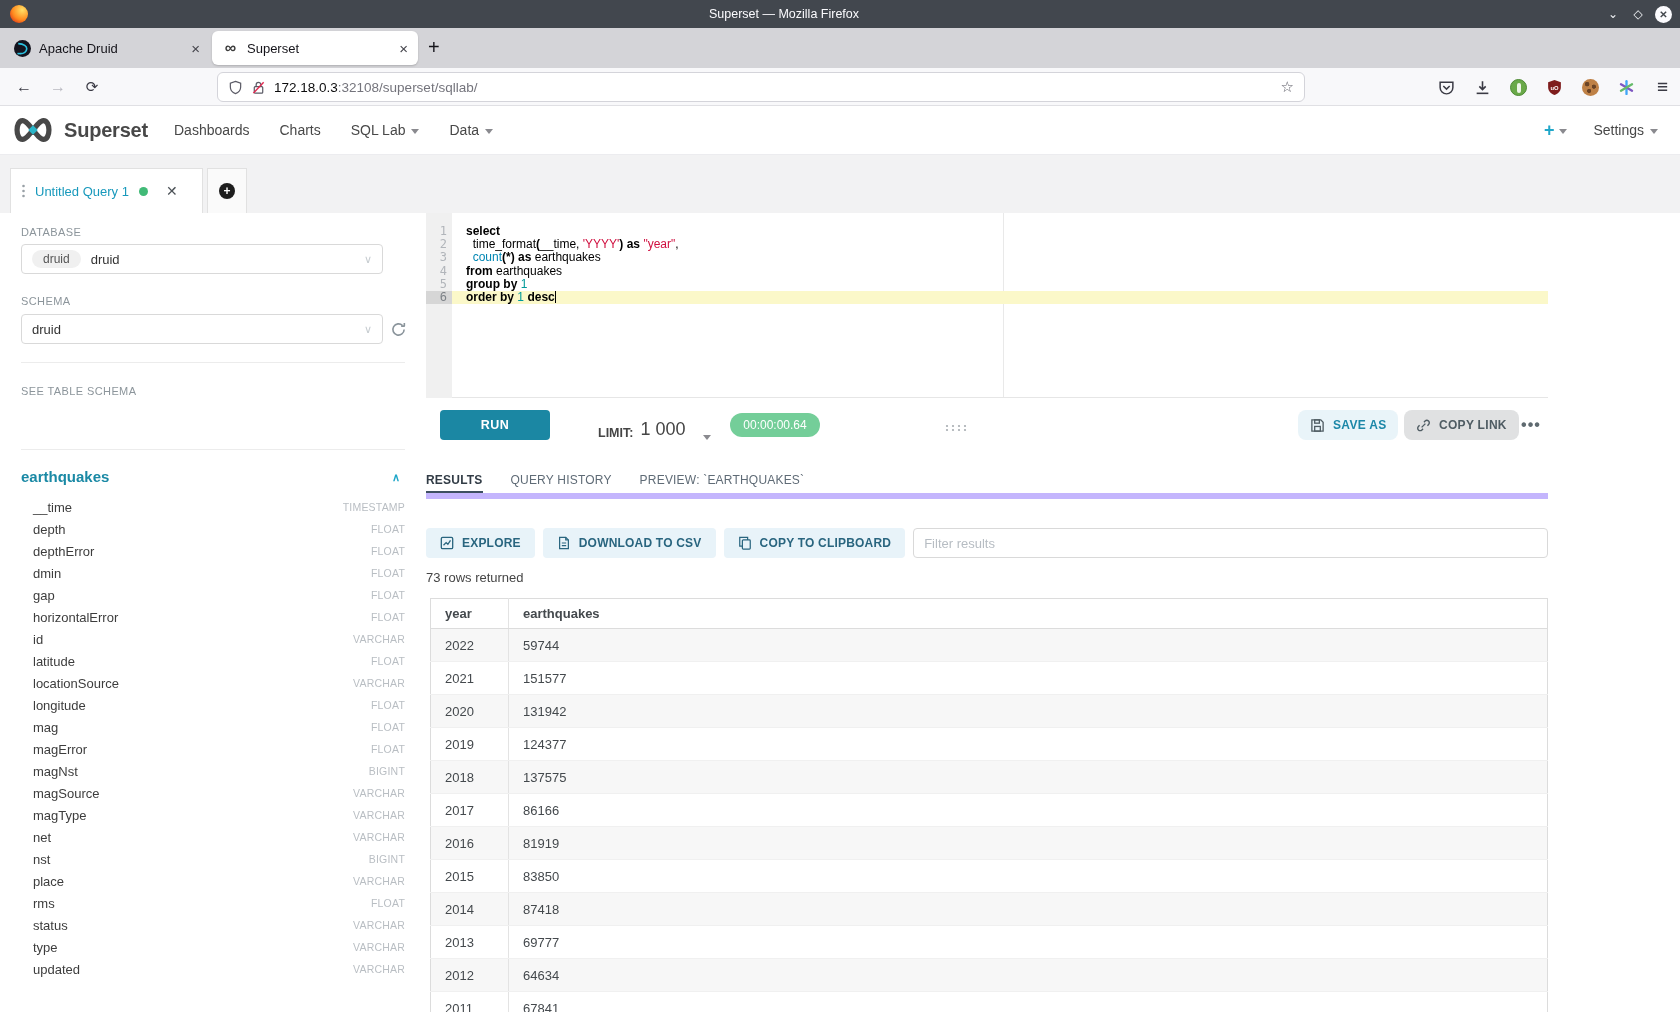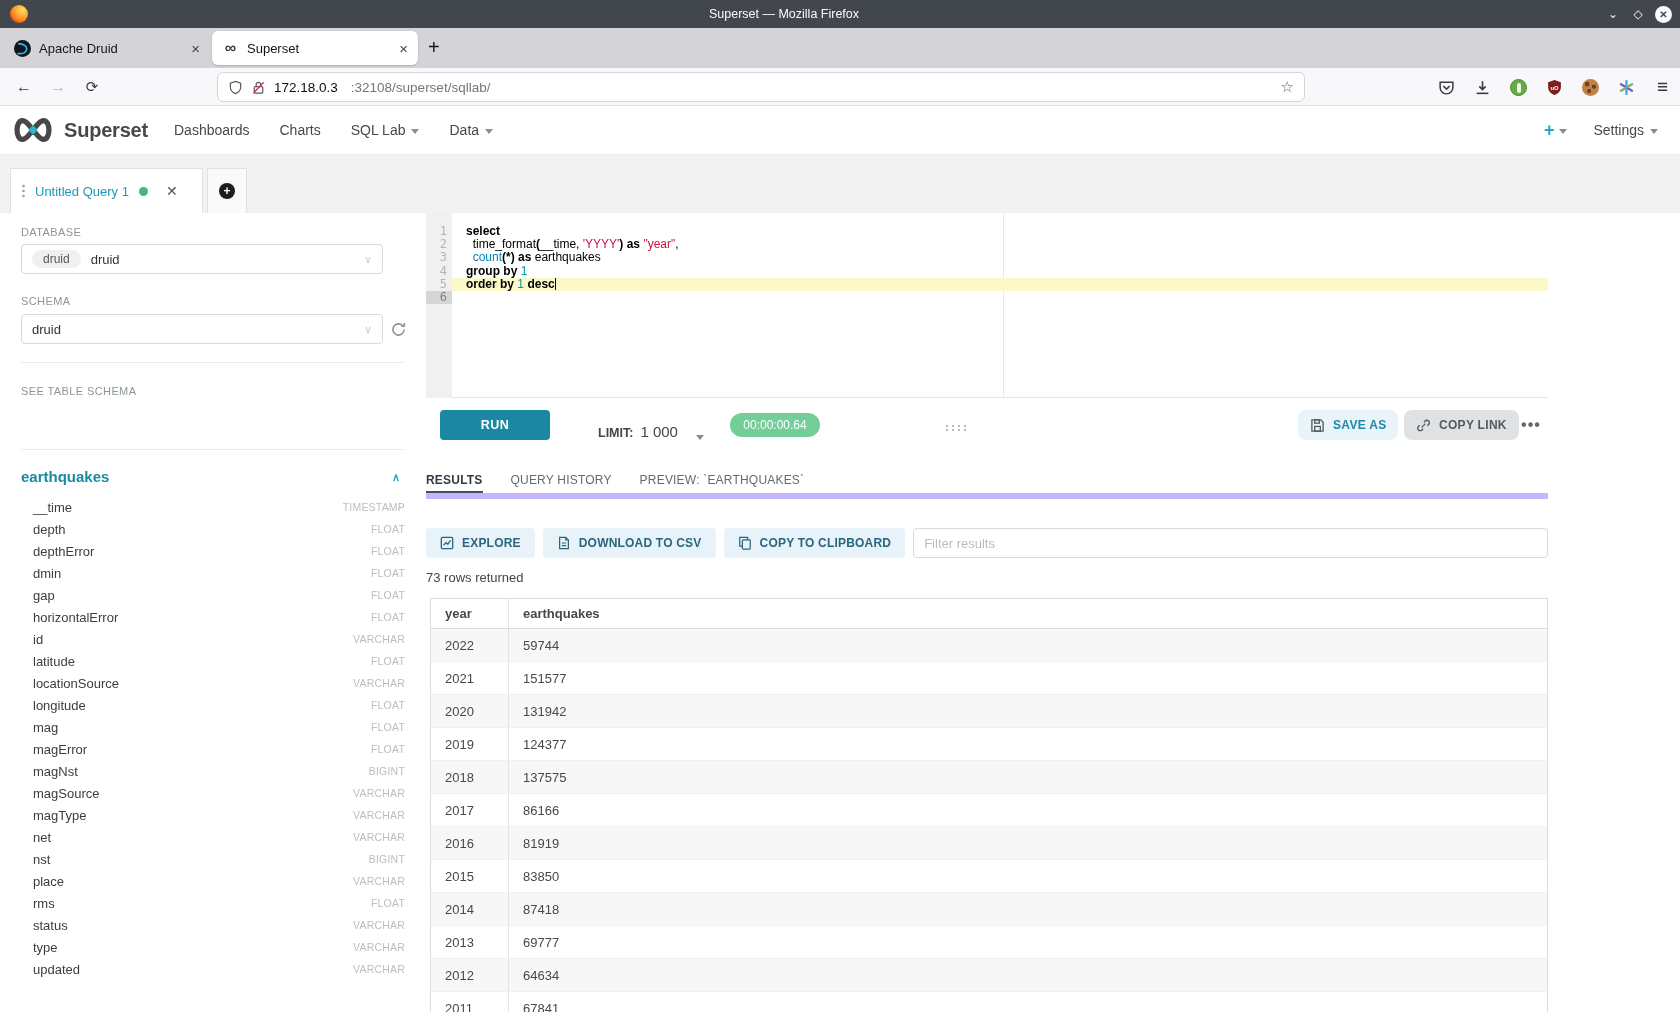--- a/index.html
+++ b/index.html
@@ -27,21 +27,21 @@
   .btab-close { color:#45454c; font-size:15px; margin-left:6px; cursor:default; }
   .newtab { position:absolute; left:428px; top:8px; font-size:20px; color:#15141a; font-weight:300; cursor:default; }
 
   
   .navtoolbar { position:absolute; left:0; top:68px; width:1680px; height:38px; background:#f8f8fa; border-bottom:1px solid #e0e0e4; }
   .nav-ic { position:absolute; top:0; height:38px; display:flex; align-items:center; justify-content:center; width:24px; font-size:16px; color:#3a3a44; }
   .urlbar { position:absolute; left:217px; top:4px; width:1088px; height:30px; background:#fff; border:1px solid #d4d4da; border-radius:6px;
     display:flex; align-items:center; padding:0 10px; }
   .url-ic { margin-right:8px; display:flex; align-items:center; }
   .url-host { font-size:13.5px; color:#0c0c0d; }
-  .url-rest { font-size:13.5px; color:#74747c; flex:1;padding-left:13px; }
+  .url-rest { font-size:13.5px; color:#74747c; flex:1; }
   .url-star { font-size:15px; color:#5b5b66; }
   .ext-icons { position:absolute; right:8px; top:0; height:38px; display:flex; align-items:center; gap:17px; }
   .ext { width:19px; height:19px; display:flex; align-items:center; justify-content:center; }
   .ext-green { width:17px; height:17px; border-radius:50%; background:#6aa949; border:1px solid #4e8a34; position:relative; }
   .ext-green::after { content:""; position:absolute; left:6px; top:3px; width:4px; height:10px; background:#eef5e8; border-radius:2px; }
   .ext-cookie { width:17px; height:17px; border-radius:50%;
     background:radial-gradient(circle at 30% 30%, #6b4426 2px, transparent 2.6px),
                radial-gradient(circle at 70% 45%, #6b4426 1.8px, transparent 2.4px),
                radial-gradient(circle at 42% 70%, #6b4426 1.8px, transparent 2.4px), #bf8146; }
   .ext-menu { font-size:19px; color:#3a3a44; }
@@ -101,21 +101,21 @@
   .seg-str { color:#d01040; }
   .seg-num { color:#009999; }
   .cursor { display:inline-block; width:1.5px; height:12px; background:#000; vertical-align:-2px; }
 
   
   .run-row { position:absolute; left:0; top:398px; width:1680px; height:50px; background:#fff; }
   .run-btn { position:absolute; left:440px; top:12px; width:110px; height:30px; background:#1b87a3; border:none; border-radius:4px;
     color:#fff; font-weight:bold; font-size:12.5px; letter-spacing:.5px; font-family:inherit; }
   .limit-wrap { position:absolute; left:598px; top:12px; height:30px; display:flex; align-items:flex-end; gap:7px; }
   .limit-label { font-size:12.5px; color:#454545; font-weight:bold; }
-  .limit-value { font-size:15px; color:#454545; }
+  .limit-value { font-size:18px; color:#454545; }
   .limit-caret { margin-left:11px; }
   .timer { position:absolute; left:730px; top:15px; width:90px; height:24px; background:#74ce99; border-radius:12px;
     color:#fff; font-size:12px; display:flex; align-items:center; justify-content:center; }
   .drag-dots { position:absolute; left:944px; top:20px; }
   .tb-btn { position:absolute; top:12px; height:30px; border:none; border-radius:8px; display:flex; align-items:center; gap:8px;
     padding:10px 12px; font-family:inherit; font-size:12px; font-weight:bold; letter-spacing:.3px; }
   .saveas { left:1298px; background:#e9f4f9; color:#1c87a8; }
   .copylink { left:1404px; background:#e0e1e2; color:#4f5c63; }
   .moredots { position:absolute; left:1516px; top:12px; width:30px; height:30px; border:none; background:transparent;
     color:#5f6a70; font-size:16px; font-weight:bold; letter-spacing:1px; }
@@ -426,20 +426,21 @@
       <div class="gnum">3</div>
       <div class="gnum">4</div>
       <div class="gnum">5</div>
       <div class="gnum active">6</div>
     </div>
   <div class="print-margin"></div>
   <div class="codearea" id="code-lines">
       <div class="cline"><span class="seg-kw">select</span></div>
       <div class="cline"><span>  time_format</span><span class="seg-kw">(</span><span>__time, </span><span class="seg-str">'YYYY'</span><span class="seg-kw">)</span><span> </span><span class="seg-kw">as</span><span> </span><span class="seg-str">"year"</span><span>,</span></div>
       <div class="cline"><span>  </span><span class="seg-fn">count</span><span class="seg-kw">(*)</span><span> </span><span class="seg-kw">as</span><span> earthquakes</span></div>
+      <div class="cline"><span class="seg-kw">from</span><span> earthquakes</span></div>
       <div class="cline"><span class="seg-kw">group by</span><span> </span><span class="seg-num">1</span></div>
       <div class="cline active"><span class="seg-kw">order by</span><span> </span><span class="seg-num">1</span><span> </span><span class="seg-kw">desc</span><span class="cursor"></span></div>
     </div>
 
   <div class="run-row">
     <button class="run-btn">RUN</button>
     <div class="limit-wrap">
       <span class="limit-label">LIMIT:</span>
       <span class="limit-value">1 000</span>
       <span class="caret limit-caret"></span>

